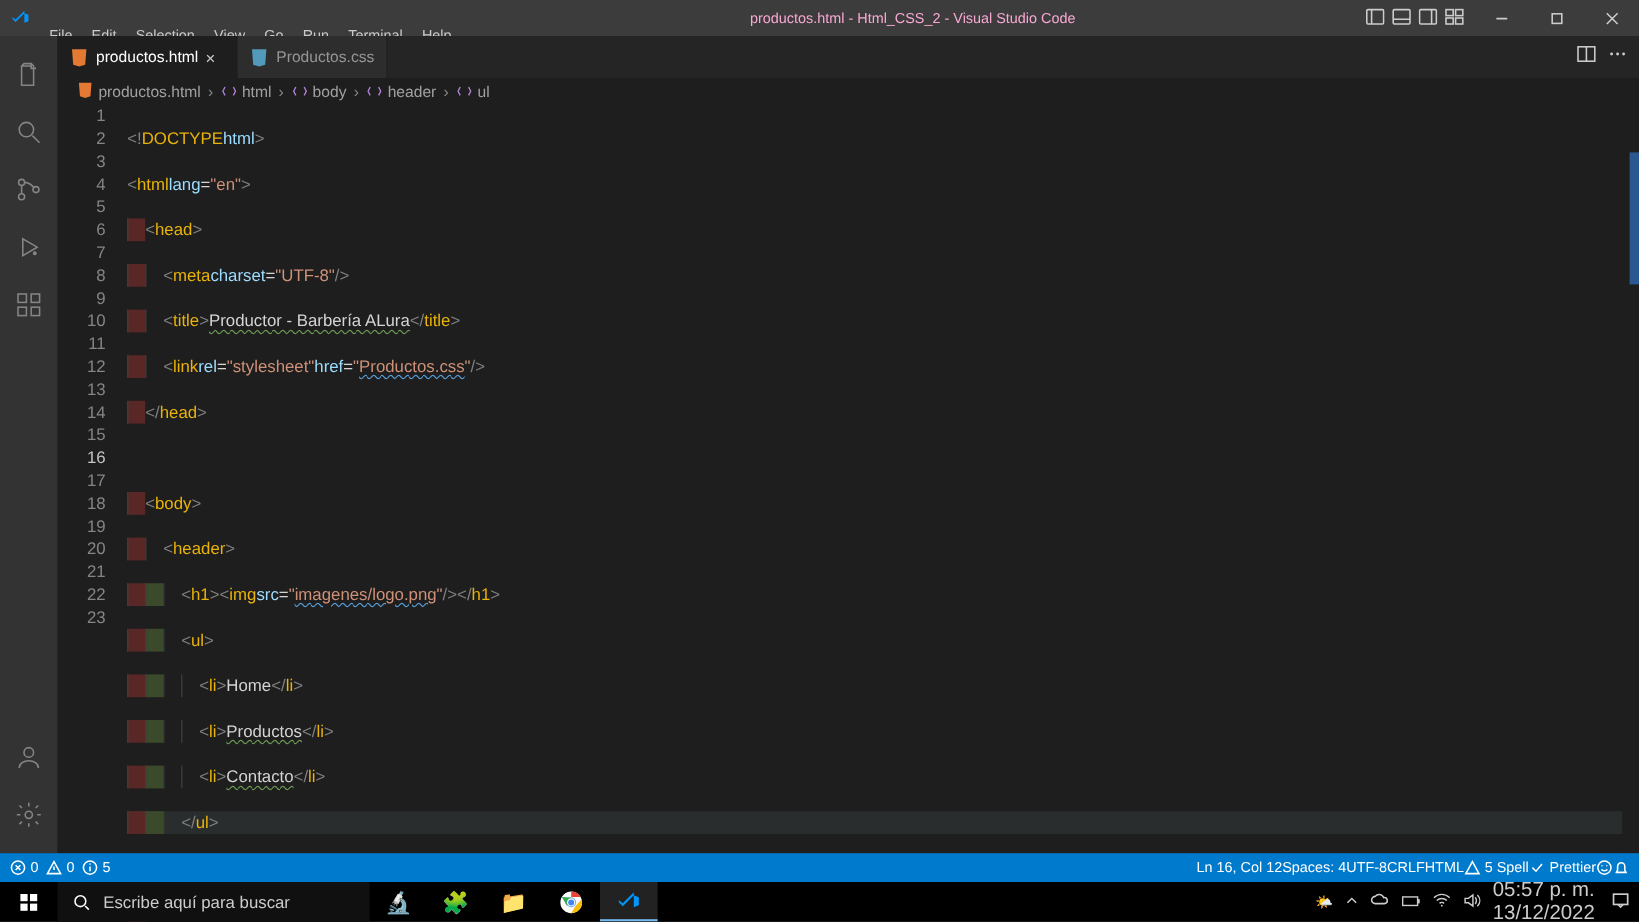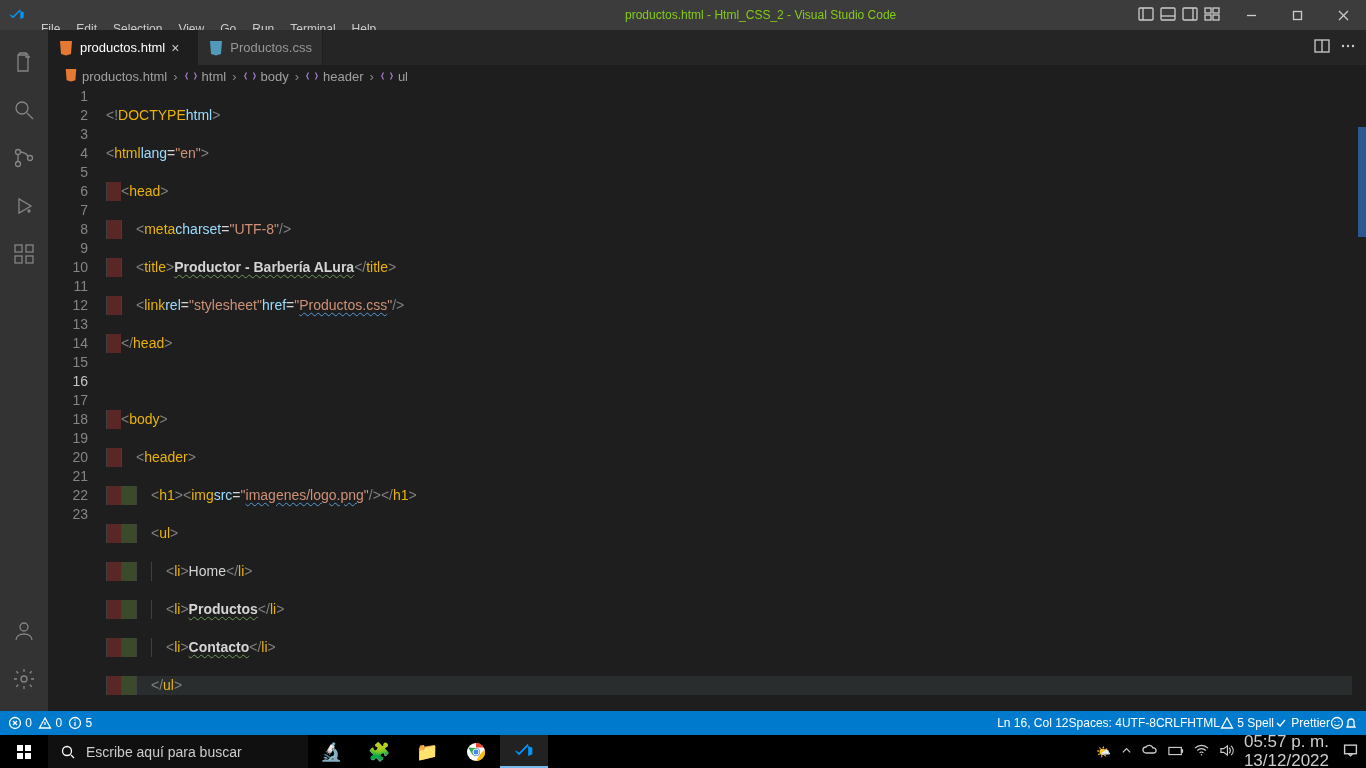--- a/index.html
+++ b/index.html
@@ -4,21 +4,21 @@
 <style>
 * { margin: 0; padding: 0; box-sizing: border-box; font-family: "Segoe UI", sans-serif; user-select: none; }
 body { width: 1366px; height: 768px; background: #1e1e1e; overflow: hidden; position: relative; }
 
 
 .titlebar { height: 30px; background: #3c3c3c; display: flex; align-items: center; color: #ccc; font-size: 12px; }
 .titlebar .vsc-logo { width: 34px; display: flex; justify-content: center; }
 .titlebar .vsc-logo svg { width: 16px; height: 16px; }
 .menu-items { display: flex; gap: 2px; }
 .menu-items span { padding: 4px 7px; cursor: default; margin-top: 27px; }
-.title-center { flex: 1; text-align: center; color: #84cc16; }
+.title-center { flex: 1; text-align: center; color: #f9a8d4; }
 .layout-btns { display: flex; gap: 6px; padding-right: 8px; color: #ccc; }
 .layout-btns svg { width: 16px; height: 16px; }
 .win-btns { display: flex; }
 .win-btns div { width: 46px; height: 30px; display: flex; align-items: center; justify-content: center; color: #ccc; }
 .win-btns svg { width: 11px; height: 11px; }
 
 
 .activitybar { position: absolute; top: 30px; left: 0; width: 48px; height: 681px; background: #333333; display: flex; flex-direction: column; align-items: center; padding-top: 8px; }
 .activitybar .act-icon { width: 48px; height: 48px; display: flex; align-items: center; justify-content: center; color: #858585; }
 .activitybar .act-bottom { margin-top: auto; padding-bottom: 8px; }
@@ -49,21 +49,21 @@
 .indent { display: inline-block; width: 15px; height: 19px; border-left: 1px solid #404040; }
 .indent.g { background: #3a4a2a; }
 .indent.r { background: #5a2727; }
 .line.hl { background: #2a2d2e; }
 .t-gray { color: #808080; }
 .t-blue { color: #eab308; }
 .t-attr { color: #9cdcfe; }
 .t-str { color: #ce9178; }
 .t-txt { color: #d4d4d4; }
 .sq-underline { text-decoration: underline wavy #569cd6 1px; text-underline-offset: 2px; }
-.sq-green { text-decoration: underline wavy #6a9955 1px; text-underline-offset: 2px; font-weight: bold; }
+.sq-green { text-decoration: underline wavy #6a9955 1px; text-underline-offset: 2px; }
 
 
 .minimap { position: absolute; top: 87px; right: 0; width: 14px; bottom: 57px; background: #1e1e1e; }
 .minimap .slide { position: absolute; right: 0; top: 40px; width: 8px; height: 110px; background: #3794ff; opacity: .5; }
 
 
 .statusbar { position: absolute; bottom: 33px; left: 0; right: 0; height: 24px; background: #007acc; display: flex; align-items: center; color: #fff; font-size: 12px; padding: 0 8px; gap: 12px; }
 .statusbar .right { margin-left: auto; display: flex; align-items: center; }
 .statusbar svg { width: 14px; height: 14px; vertical-align: middle; }
 

